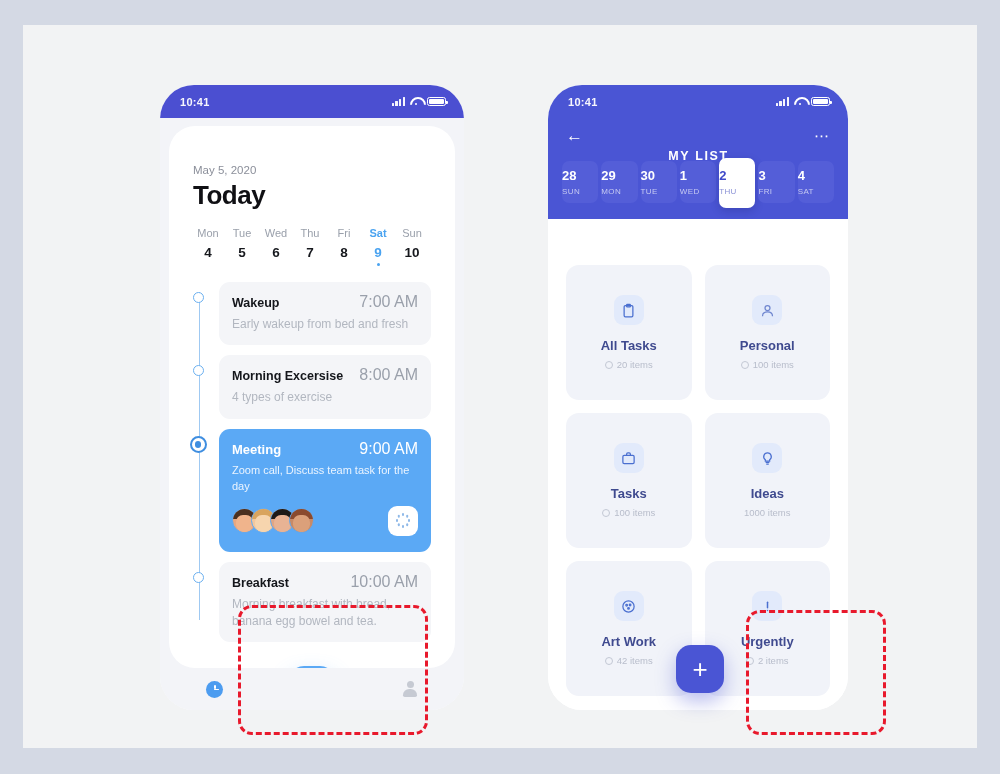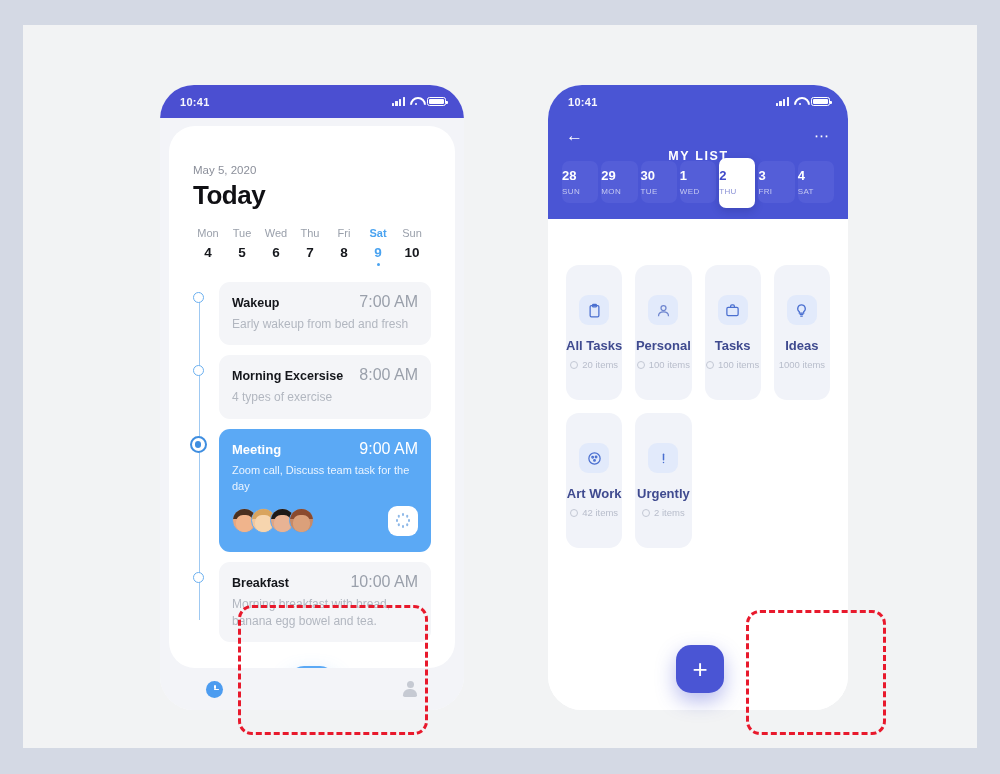--- a/index.html
+++ b/index.html
@@ -230,21 +230,21 @@
   }
   .dcell.sel .dnum { color: #3f49c9; }
   .dcell.sel .dlab { color: #8b92d6; }
 
   .right-sheet {
     position: absolute; left: 0; right: 0; top: 160px; bottom: 0;
     background: #ffffff;
     border-radius: 26px 26px 0 0;
     padding: 20px 18px 0 18px;
   }
-  .catgrid { display: grid; grid-template-columns: 1fr 1fr 1fr 1fr; gap: 13px; }
+  .catgrid { display: grid; grid-template-columns: 1fr 1fr; gap: 13px; }
   .catcard {
     background: #f1f3f9;
     border-radius: 13px;
     height: 135px;
     display: flex; flex-direction: column;
     align-items: center; justify-content: center;
   }
   .cat-ico {
     width: 30px; height: 30px; border-radius: 9px;
     background: #e2eafb;

